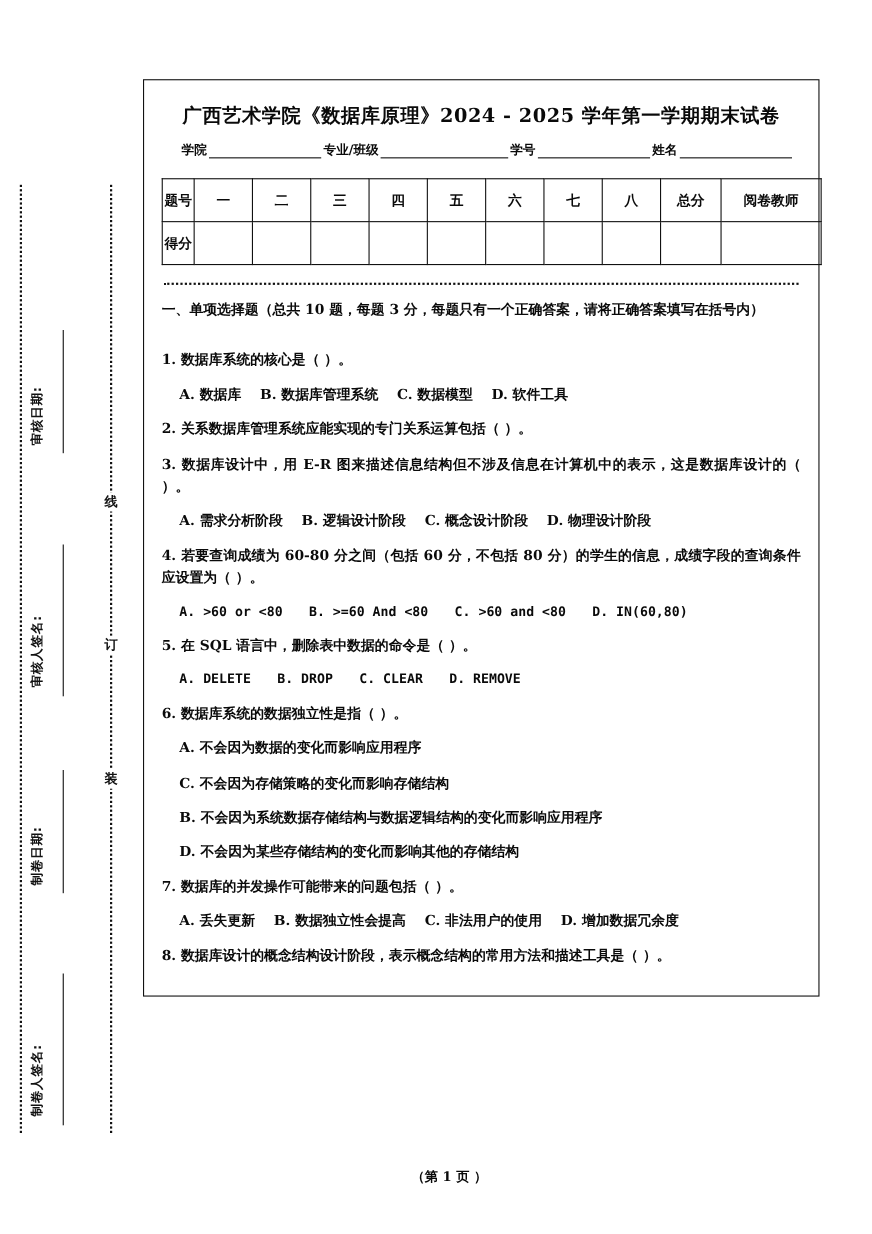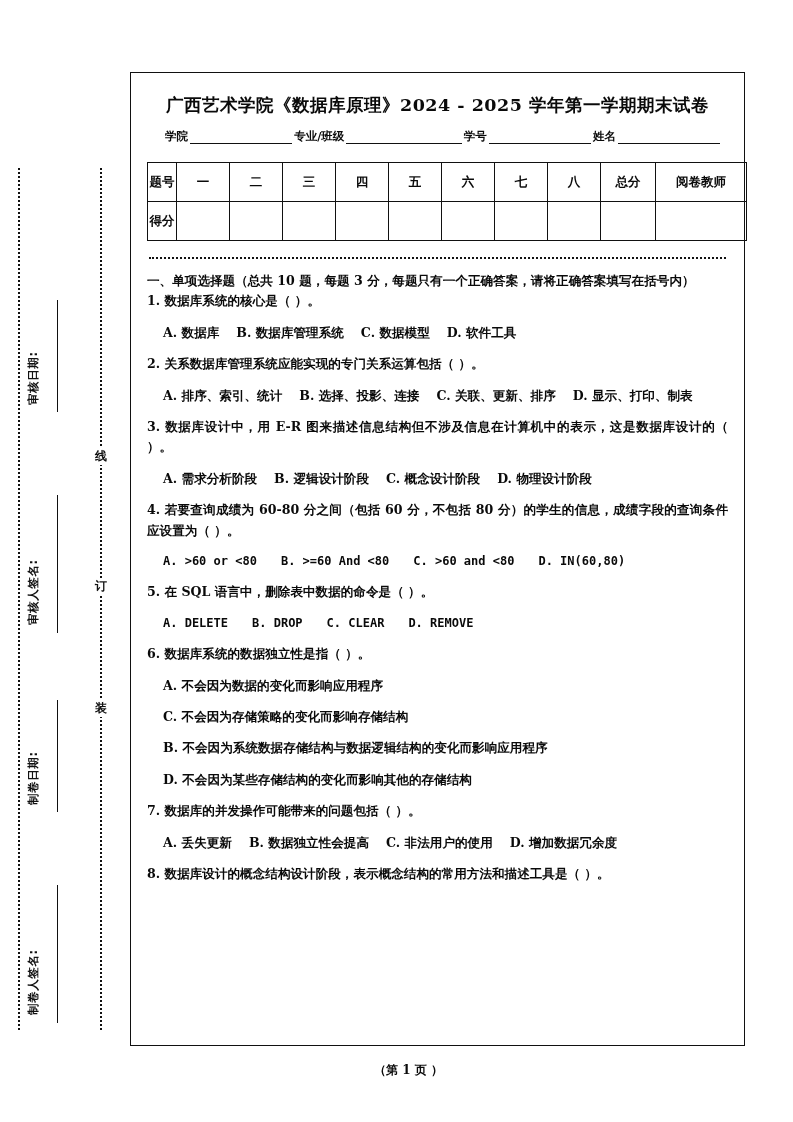--- a/index.html
+++ b/index.html
@@ -61,21 +61,21 @@
     background: #fff;
     color: #111;
   }
 
   
   .sheet {
     position: absolute;
     left: 130px;
     top: 72px;
     width: 615px;
-    height: 974px;
+    height: 834px;
     border: 1.6px solid #111;
     box-sizing: border-box;
     padding: 14px 16px 0 16px;
   }
 
   .exam-title {
     text-align: center;
     font-size: 17.5px;
     font-weight: bold;
     letter-spacing: 0.5px;
@@ -140,21 +140,21 @@
 
   
   .body-text {
     margin-top: 12px;
     font-size: 12.6px;
     line-height: 1.62;
     font-family: "DejaVu Serif", "Liberation Serif", serif;
   }
   .sec-head {
     font-weight: bold;
-    margin-bottom: 0;
+    margin-bottom: 26px;
     text-align: justify;
   }
   .q-stem {
     margin: 0 0 11px 0;
     font-weight: bold;
     text-align: justify;
   }
   .q-opts {
     margin: 0 0 11px 16px;
     font-weight: bold;
@@ -255,21 +255,20 @@
   <div class="dotted-sep"></div>
 
   <div class="body-text">
 
     <div class="sec-head">一、单项选择题（总共 10 题，每题 3 分，每题只有一个正确答案，请将正确答案填写在括号内）</div>
 
     <div class="q-stem">1. 数据库系统的核心是（  ）。</div>
     <div class="q-opts">A. 数据库　 B. 数据库管理系统　 C. 数据模型　 D. 软件工具</div>
 
     <div class="q-stem">2. 关系数据库管理系统应能实现的专门关系运算包括（  ）。</div>
-    <div class="q-opts">A. 排序、索引、统计　 B. 选择、投影、连接　 C. 关联、更新、排序　 D. 显示、打印、制表</div>
 
     <div class="q-stem">3. 数据库设计中，用 E-R 图来描述信息结构但不涉及信息在计算机中的表示，这是数据库设计的（  ）。</div>
     <div class="q-opts">A. 需求分析阶段　 B. 逻辑设计阶段　 C. 概念设计阶段　 D. 物理设计阶段</div>
 
     <div class="q-stem">4. 若要查询成绩为 60-80 分之间（包括 60 分，不包括 80 分）的学生的信息，成绩字段的查询条件应设置为（  ）。</div>
     <div class="q-opts mono">A. &gt;60 or &lt;80　　B. &gt;=60 And &lt;80　　C. &gt;60 and &lt;80　　D. IN(60,80)</div>
 
     <div class="q-stem">5. 在 SQL 语言中，删除表中数据的命令是（  ）。</div>
     <div class="q-opts mono">A. DELETE　　B. DROP　　C. CLEAR　　D. REMOVE</div>
 

